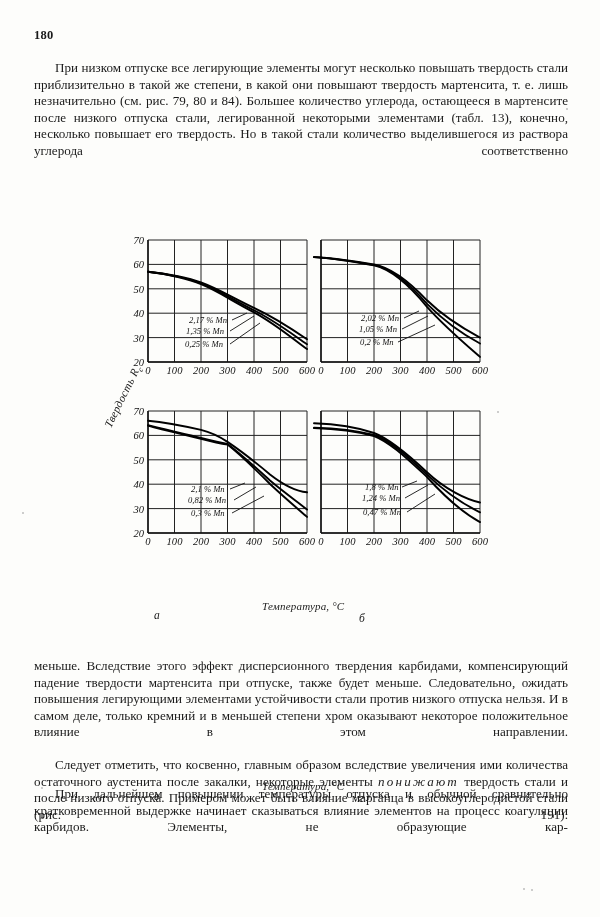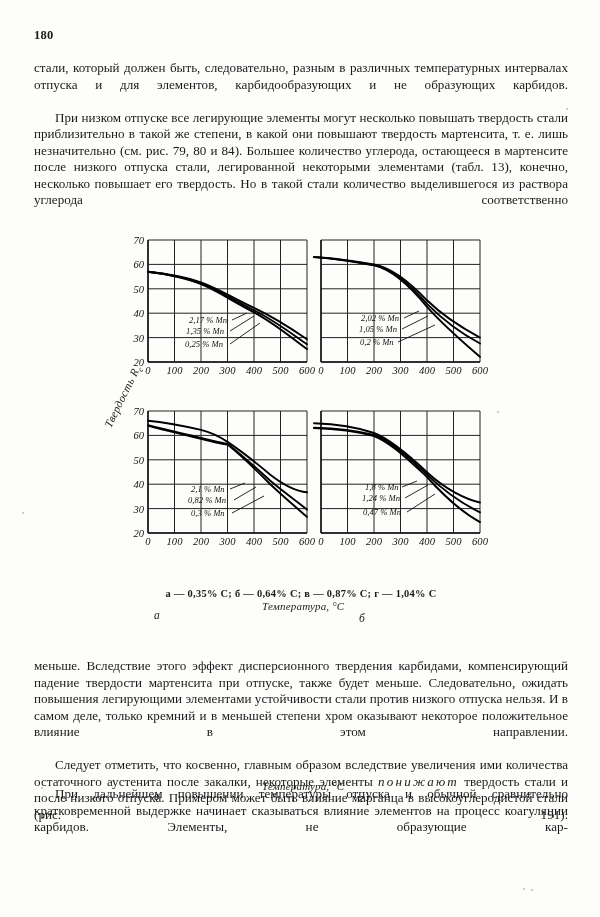--- a/index.html
+++ b/index.html
@@ -163,21 +163,20 @@
 </head>
 <body>
 
 <div class="page">
 
   <div class="running-head">
     <span class="folio">180</span>
   </div>
 
   <div class="bodytext" id="text-top">
-    <p class="noindent">стали, который должен быть, следовательно, разным в различных температурных интервалах отпуска и для элементов, карбидообразующих и не образующих карбидов.</p>
     <p>При низком отпуске все легирующие элементы могут несколько повышать твердость стали приблизительно в такой же степени, в какой они повышают твердость мартенсита, т. е. лишь незначительно (см. рис. 79, 80 и 84). Большее количество углерода, остающееся в мартенсите после низкого отпуска стали, легированной некоторыми элементами (табл. 13), конечно, несколько повышает его твердость. Но в такой стали количество выделившегося из раствора углерода  соответственно</p>
   </div>
 
   <div class="figure">
 
     <div class="axis-y-title"><span>Твердость R</span><span class="sub">c</span></div>
 
     <svg class="charts-grid" width="392" height="340" viewBox="0 0 392 340">
       <defs>
         <style>
@@ -376,21 +375,20 @@
     <div class="axis-x-title" id="xtitle-top">Температура, °C</div>
     <div class="axis-x-title" id="xtitle-bottom">Температура, °C</div>
 
     <div class="panel-letter" id="letter-a">а</div>
     <div class="panel-letter" id="letter-b">б</div>
     <div class="panel-letter" id="letter-v">в</div>
     <div class="panel-letter" id="letter-g">г</div>
   </div>
 
   <div class="caption">
-    <span class="cap-sub">а — 0,35%  C;  б — 0,64%  C;  в — 0,87%  C;  г — 1,04%  C</span>
   </div>
 
   <div class="bodytext" id="text-bottom">
     <p class="noindent">меньше. Вследствие этого эффект дисперсионного  твердения  карбидами, компенсирующий падение твердости мартенсита при отпуске, также будет меньше. Следовательно, ожидать повышения легирующими элементами устойчивости стали против низкого отпуска нельзя. И в самом деле, только кремний и в меньшей степени хром оказывают некоторое положительное влияние в этом направлении.</p>
     <p><span>Следует отметить, что косвенно, главным образом вследствие увеличения ими количества остаточного аустенита после закалки, некоторые элементы </span><span class="spaced">понижают</span><span> твердость стали и после низкого отпуска. Примером может быть влияние марганца в высокоуглеродистой стали (рис. 191).</span></p>
   </div>
 
   <div class="bodytext" id="text-tail">
     <p>При дальнейшем повышении температуры отпуска и обычной сравнительно кратковременной выдержке начинает сказываться влияние элементов на процесс коагуляции карбидов. Элементы, не образующие кар-</p>
   </div>

